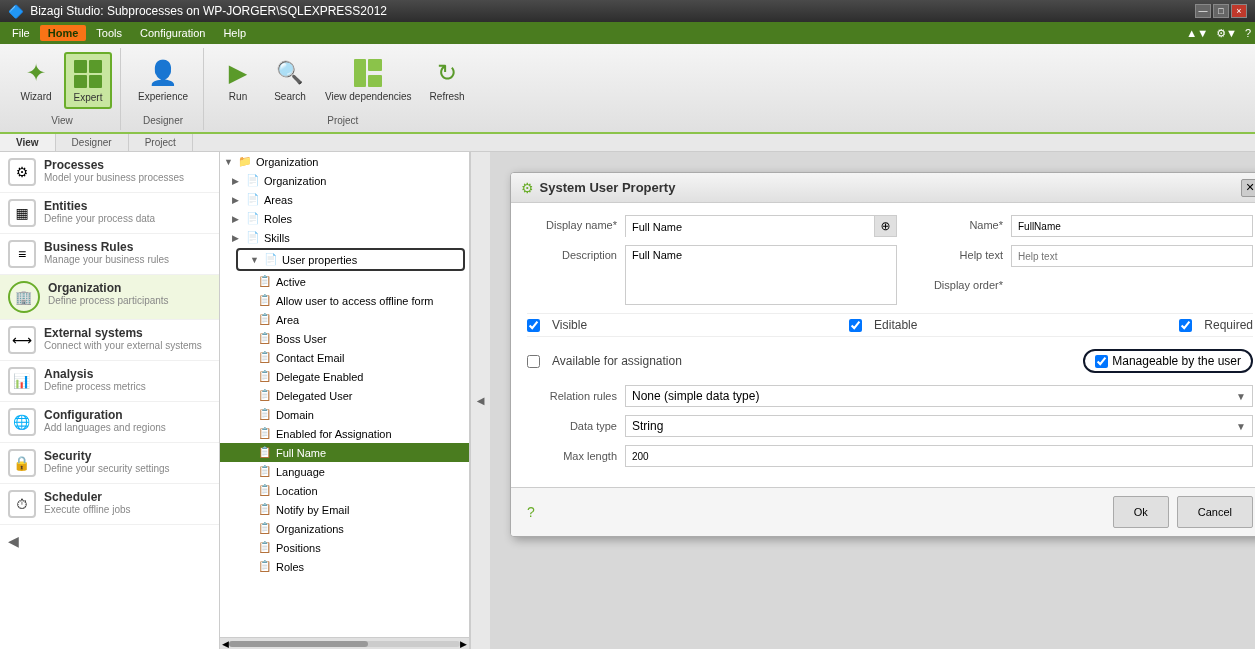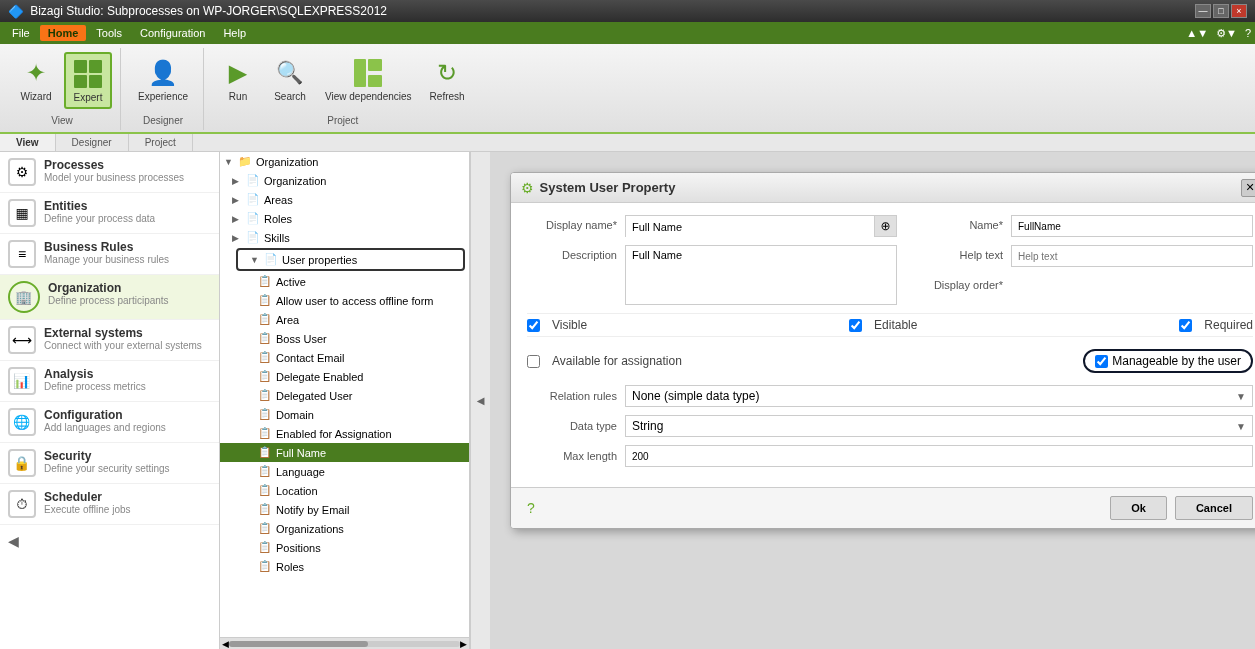--- a/index.html
+++ b/index.html
@@ -333,22 +333,22 @@
       justify-content: space-between;
       align-items: center;
     }
     .footer-help { color: #6aad2a; font-size: 14px; cursor: pointer; }
     .footer-buttons { display: flex; gap: 8px; }
     .btn {
       padding: 4px 20px;
       font-size: 11px;
       cursor: pointer;
       border-radius: 2px;
-      height: 24px;
-      display: flex; align-items: center; font-weight: bold;
+      height: 32px;
+      display: flex; align-items: center;
     }
     .btn-ok { background: #e0e0e0; border: 1px solid #aaa; }
     .btn-cancel { background: #e0e0e0; border: 1px solid #aaa; }
 
     
     .tree-scrollbar {
       height: 12px;
       background: #e0e0e0;
       border-top: 1px solid #ccc;
       display: flex; align-items: center;

